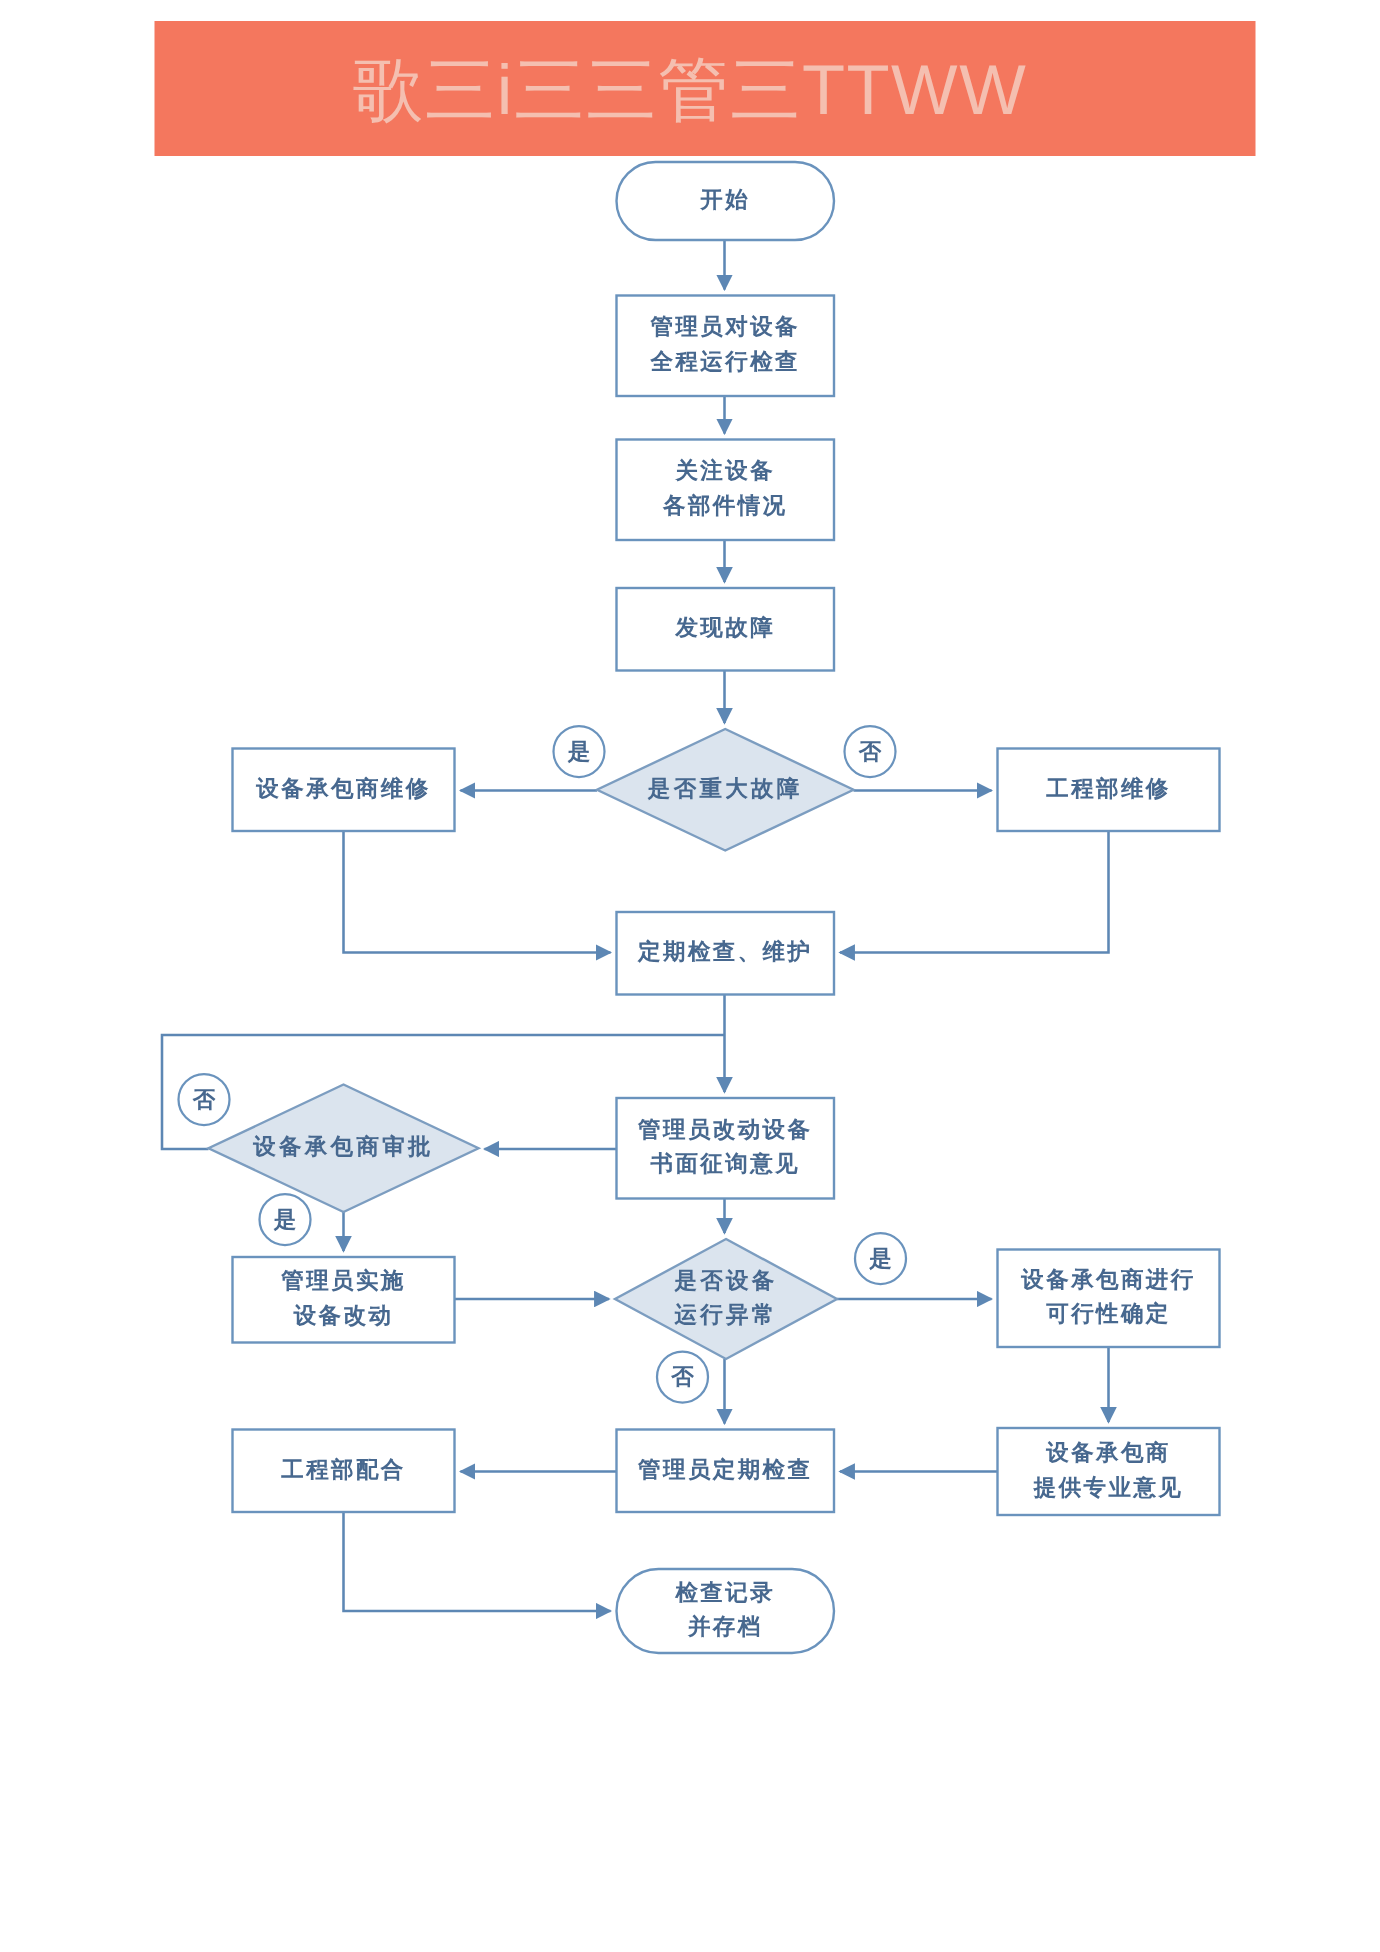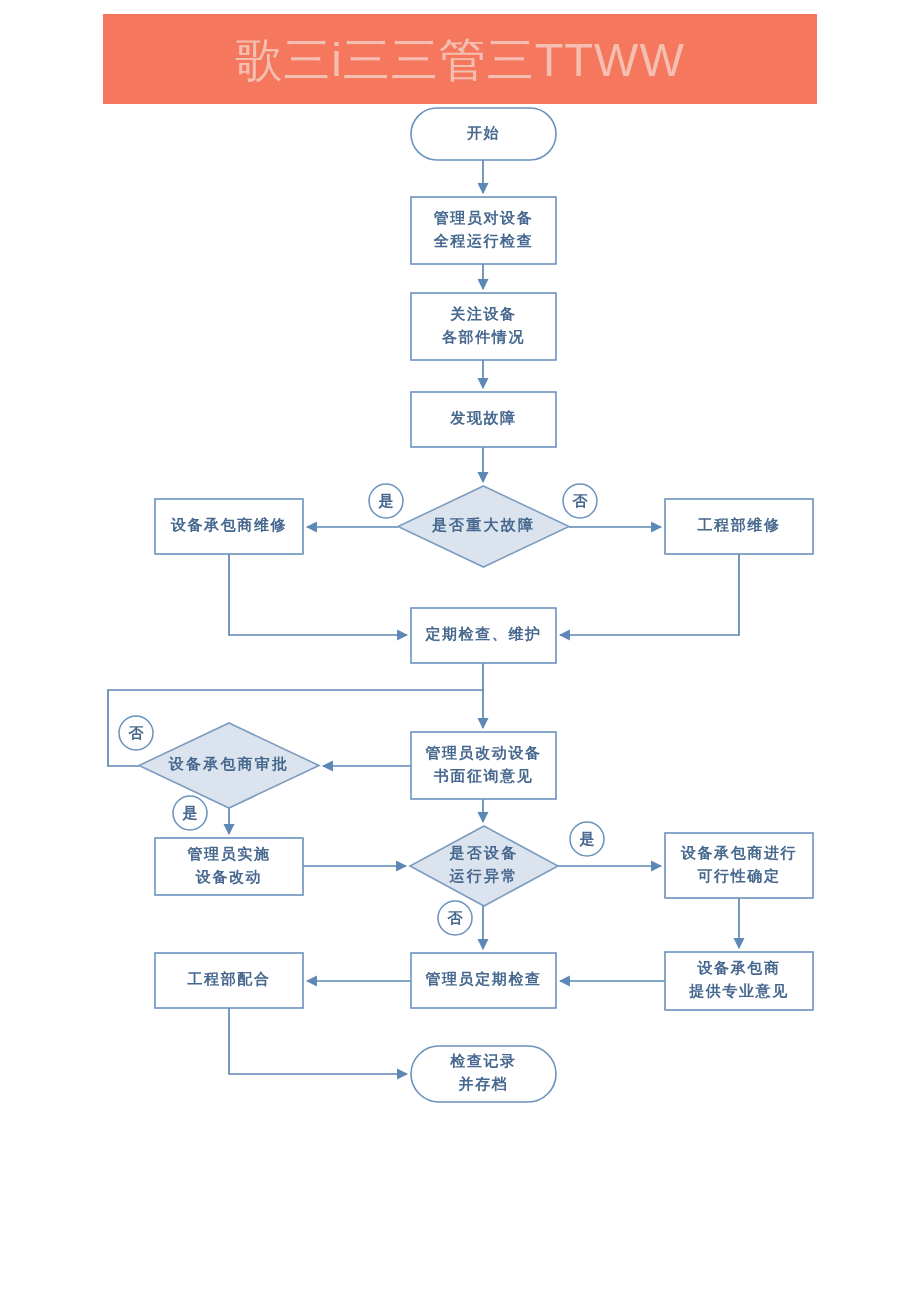--- a/index.html
+++ b/index.html
@@ -19,20 +19,21 @@
   }
   
   #header-banner {
     position: absolute;
     left: 103px;
     top: 14px;
     width: 714px;
     height: 90px;
     background: #f4775e;
     overflow: hidden;
+    padding-left: 20px;
   }
   #header-title {
     position: absolute;
     left: 0;
     top: 0;
     width: 714px;
     height: 90px;
     display: flex;
     align-items: center;
     justify-content: center;

